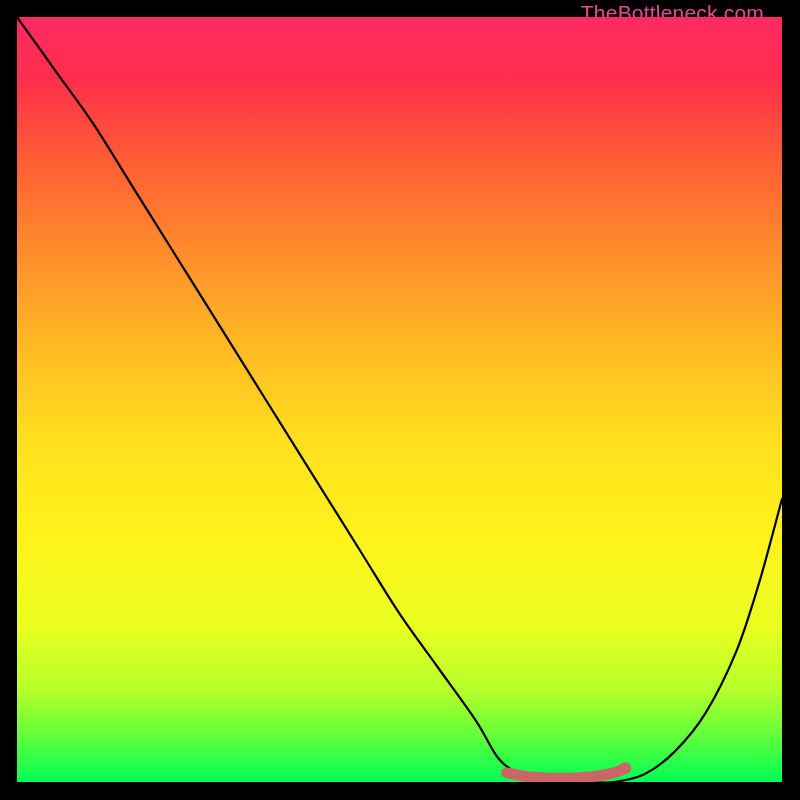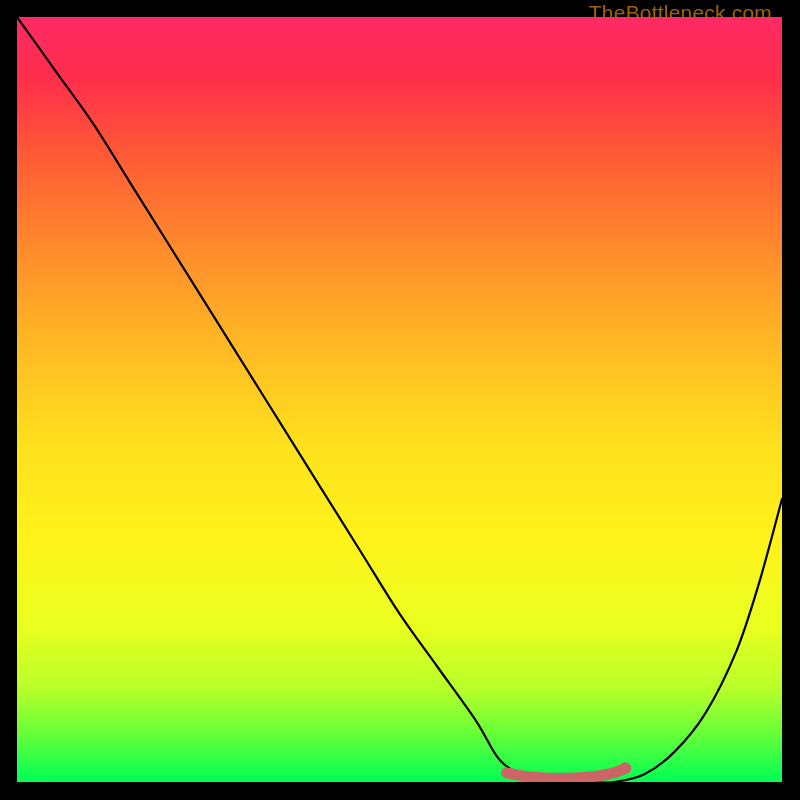--- a/index.html
+++ b/index.html
@@ -28,22 +28,22 @@
       #ffb624 58%,
       #ff8a2c 70%,
       #ff5a35 82%,
       #ff2e4b 92%,
       #ff2a64 100%
     );
   }
   .watermark {
     position: absolute;
     top: 1px;
-    right: 28px;
-    color: #a16207;
+    right: 36px;
+    color: #ec4899;
     font-family: Arial, Helvetica, sans-serif;
     font-size: 21px;
     font-weight: 400;
     letter-spacing: 0.2px;
   }
   svg.curve {
     position: absolute;
     left: 0;
     top: 0;
     width: 765px;

